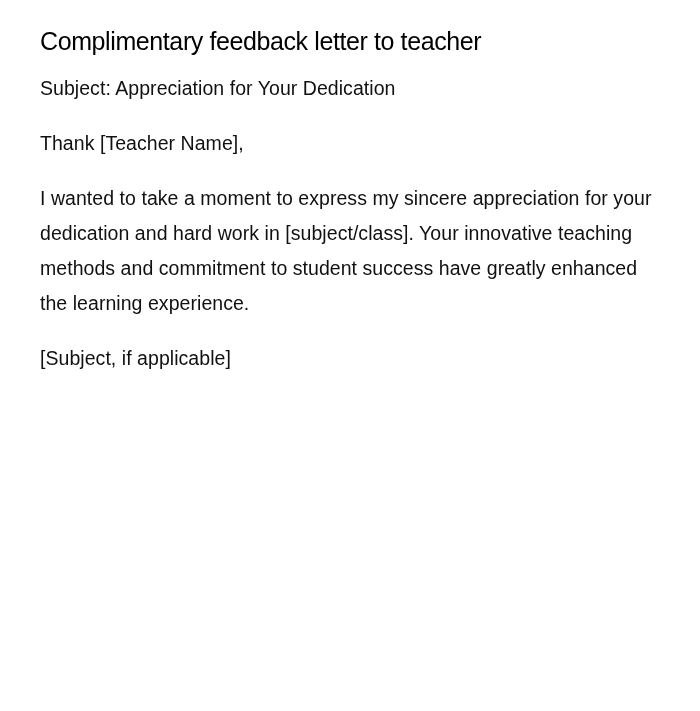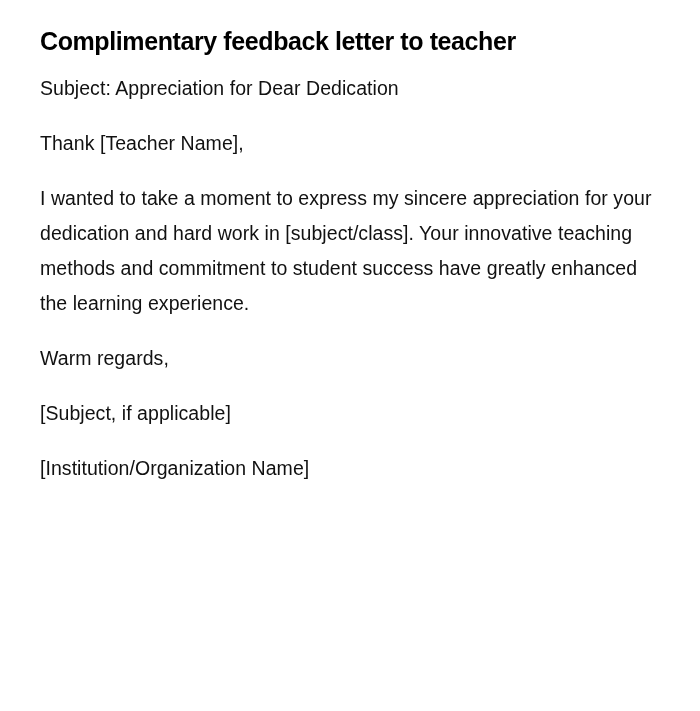--- a/index.html
+++ b/index.html
@@ -16,40 +16,38 @@
     }
     .page {
       position: relative;
       padding: 26px 40px 0 40px;
       box-sizing: border-box;
       width: 700px;
       height: 711px;
     }
     .title {
       font-size: 25px;
-      font-weight: bold;
+      font-weight: normal;
       letter-spacing: -0.4px;
       line-height: 30px;
       margin: 0 0 15px 0;
       color: #000;
     }
     .para {
       font-size: 19.5px;
       line-height: 35px;
       margin: 0 0 20px 0;
       letter-spacing: 0.05px;
     }
     .para.single {
       margin-bottom: 20px;
     }
   </style>
 </head>
 <body>
 
 <div class="page">
   <h1 class="title">Complimentary feedback letter to teacher</h1>
-  <p class="para single">Subject: Appreciation for Dear Dedication</p>
+  <p class="para single">Subject: Appreciation for Your Dedication</p>
   <p class="para single">Thank [Teacher Name],</p>
   <p class="para">I wanted to take a moment to express my sincere appreciation for your dedication and hard work in [subject/class]. Your innovative teaching methods and commitment to student success have greatly enhanced the learning experience.</p>
-  <p class="para single">Warm regards,</p>
   <p class="para single">[Subject, if applicable]</p>
-  <p class="para single">[Institution/Organization Name]</p>
 </div>
 
 </body></html>

